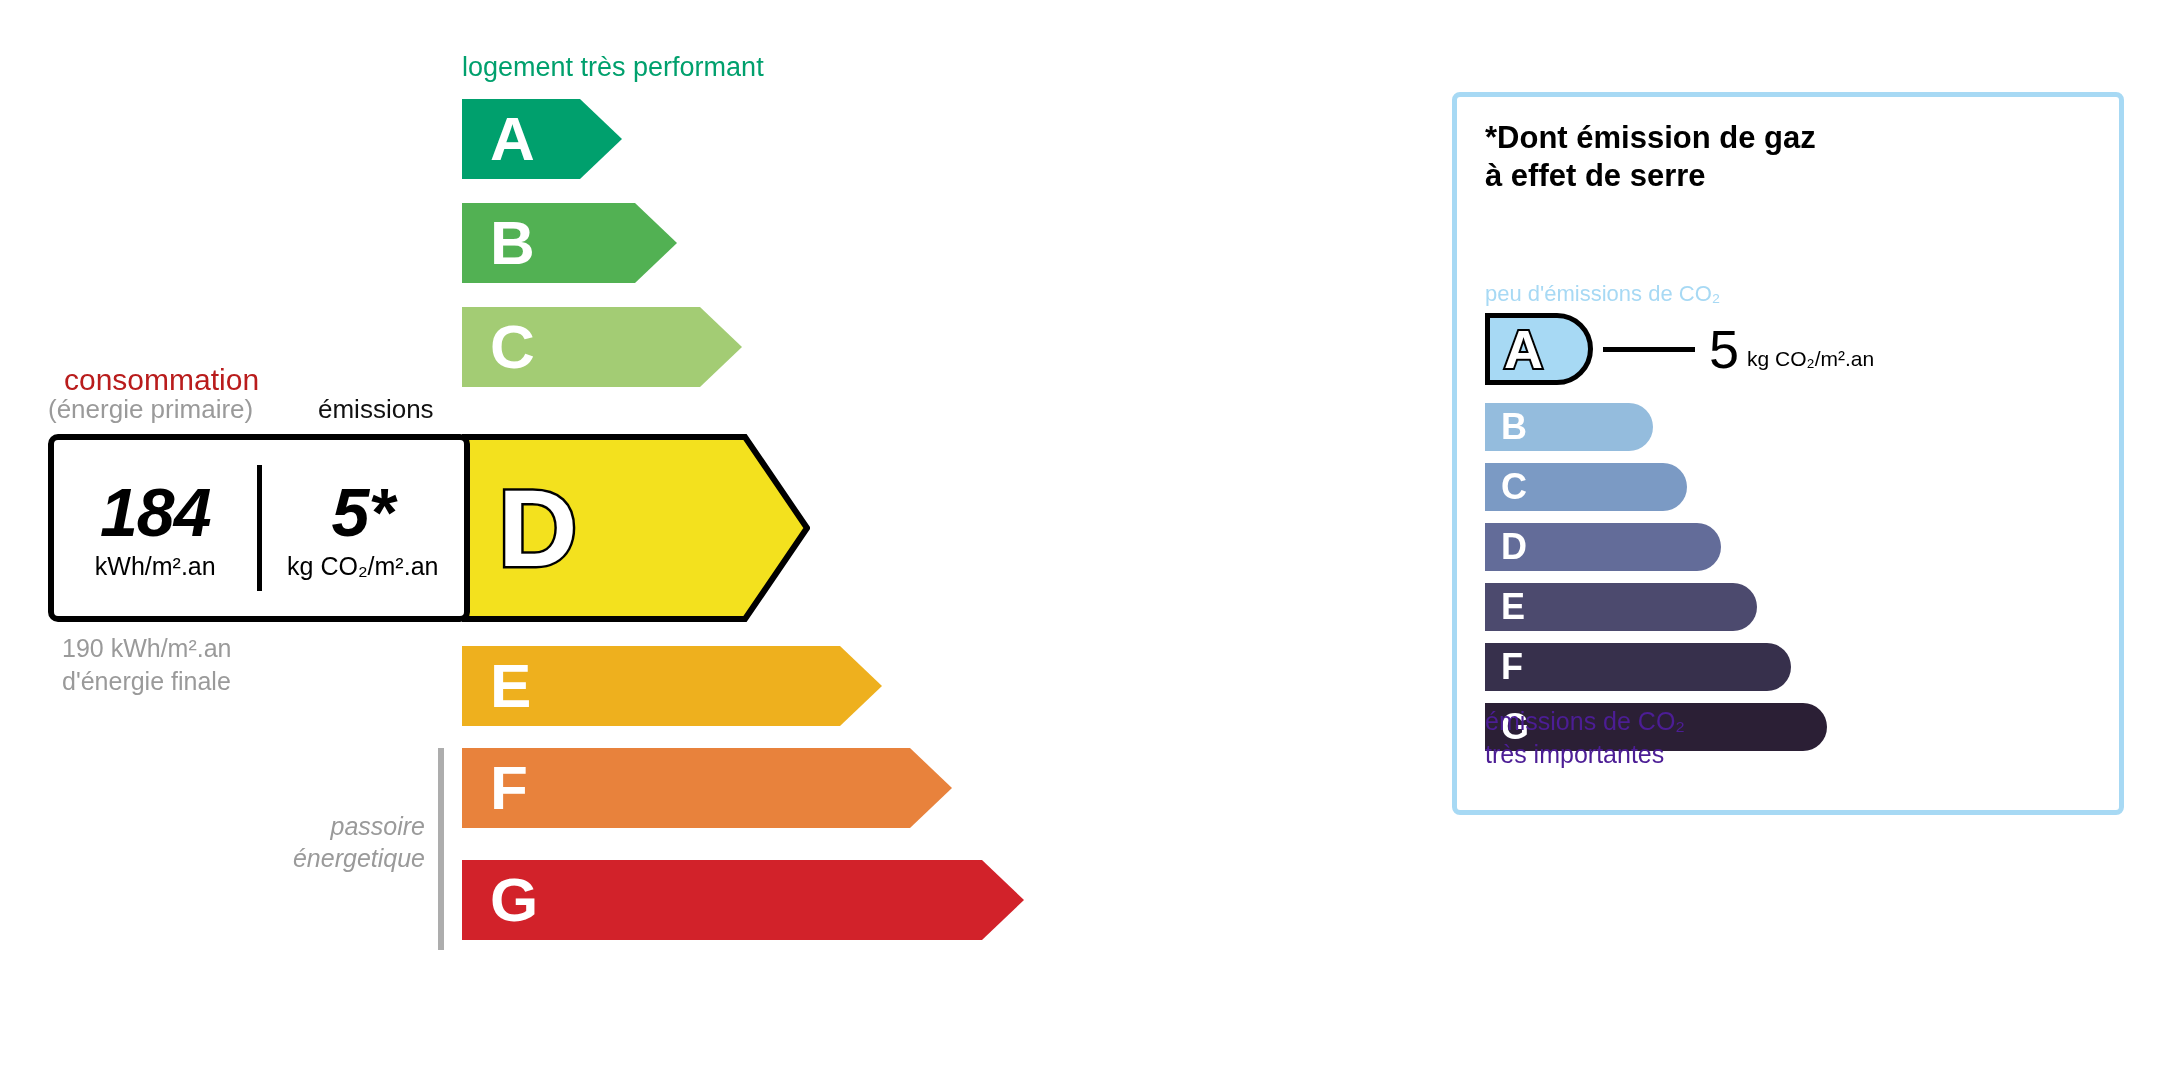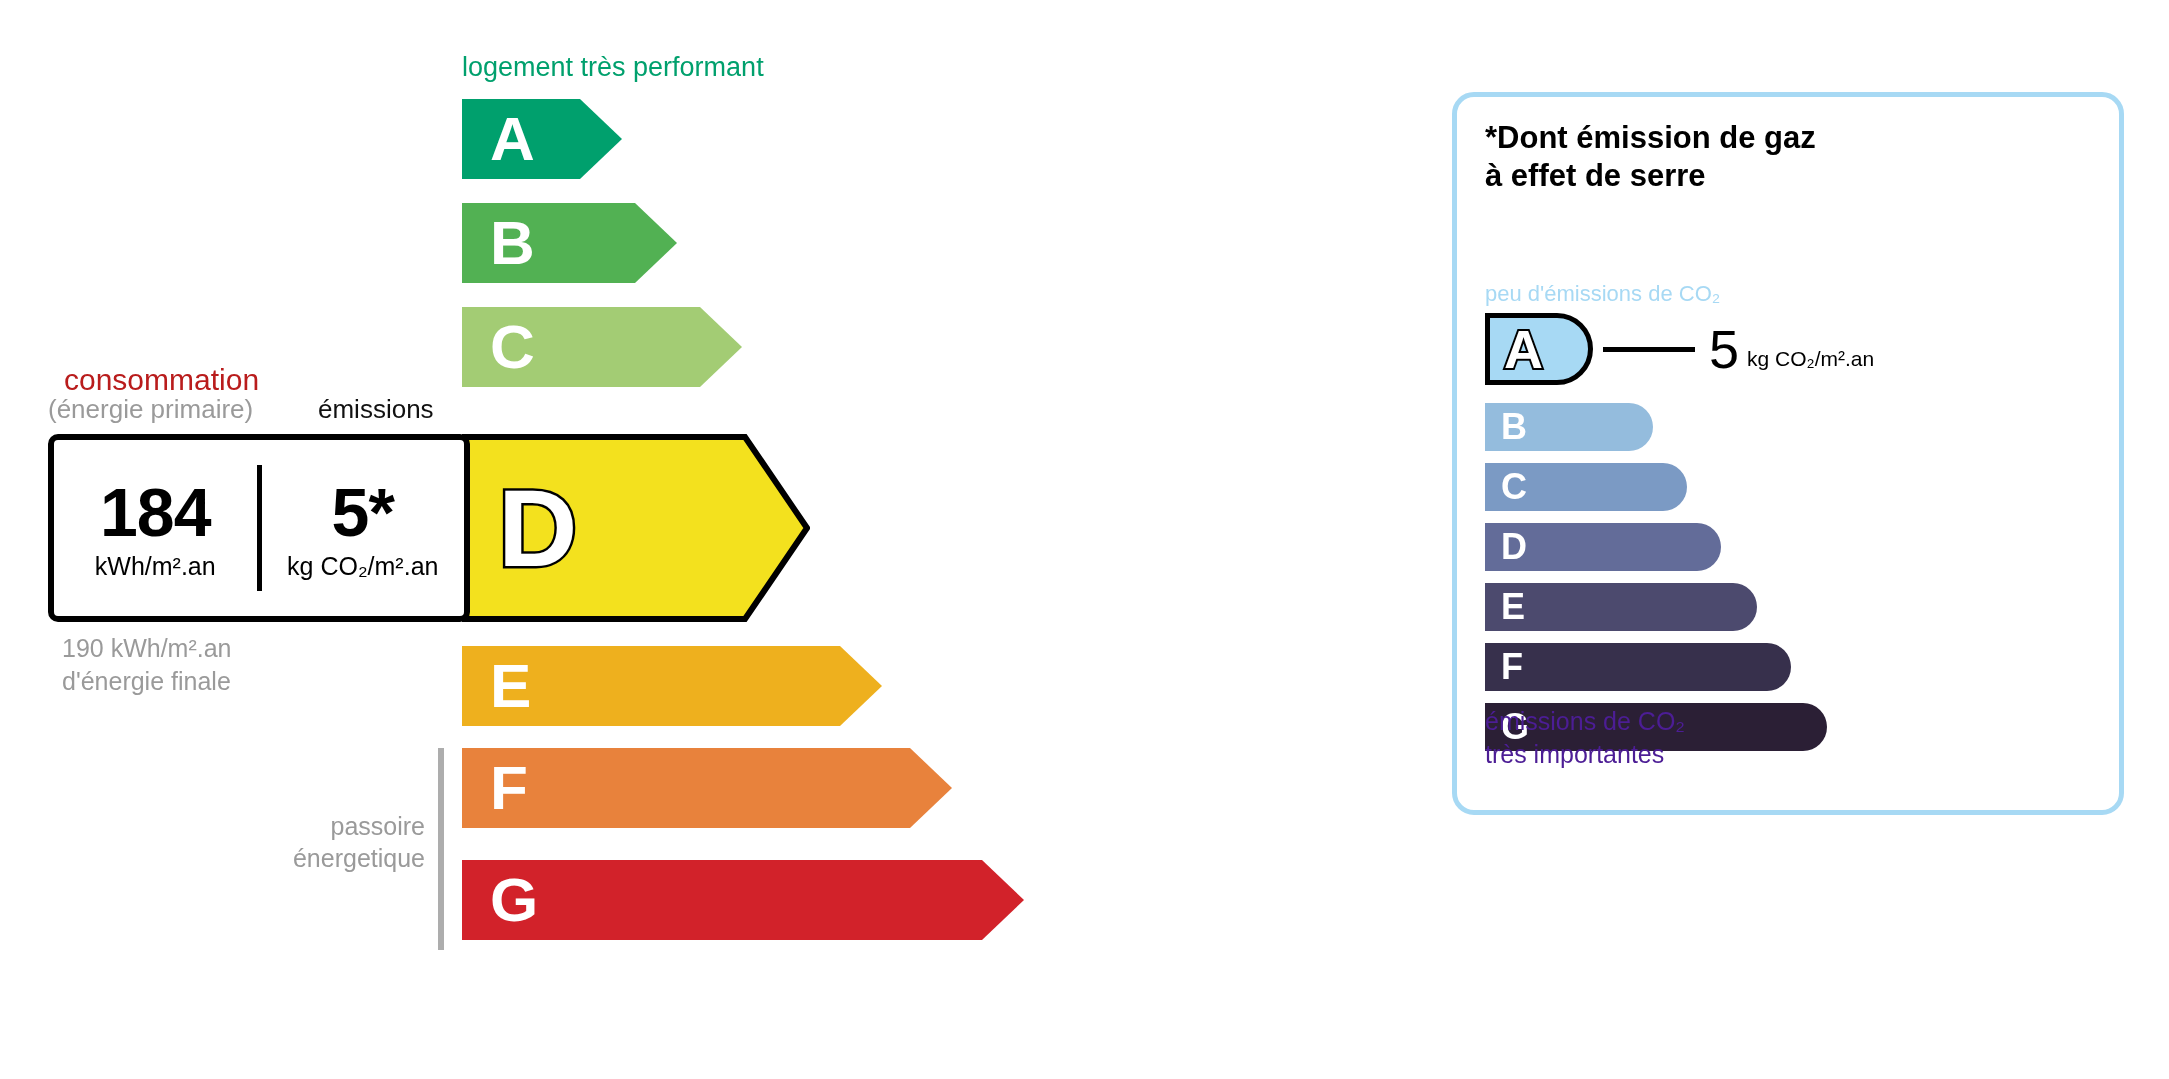--- a/index.html
+++ b/index.html
@@ -90,20 +90,21 @@
   .value-cell {
     flex: 1 1 0;
     text-align: center;
     line-height: 1.05;
   }
   .value-number {
     font-size: 68px;
     font-weight: bold;
     color: #000000;
     letter-spacing: -1px;
+    font-style: italic;
   }
   .value-unit {
     font-size: 25px;
     color: #000000;
     margin-top: 4px;
   }
   #value-divider {
     width: 5px;
     height: 126px;
     background: #000000;
@@ -149,32 +150,33 @@
   }
   #passoire-label {
     position: absolute;
     left: 240px;
     top: 810px;
     width: 185px;
     text-align: right;
     font-size: 25px;
     color: #9a9a9a;
     line-height: 1.28;
+    font-style: italic;
   }
 
   
   #co2-panel {
     position: absolute;
     left: 1452px;
     top: 92px;
     width: 672px;
     height: 723px;
     box-sizing: border-box;
     border: 5px solid #a7d9f4;
-    border-radius: 22px;
+    border-radius: 8px;
     background: #ffffff;
   }
   #co2-title {
     position: absolute;
     left: 28px; top: 22px;
     font-size: 31px;
     font-weight: bold;
     color: #000000;
     line-height: 1.22;
   }

